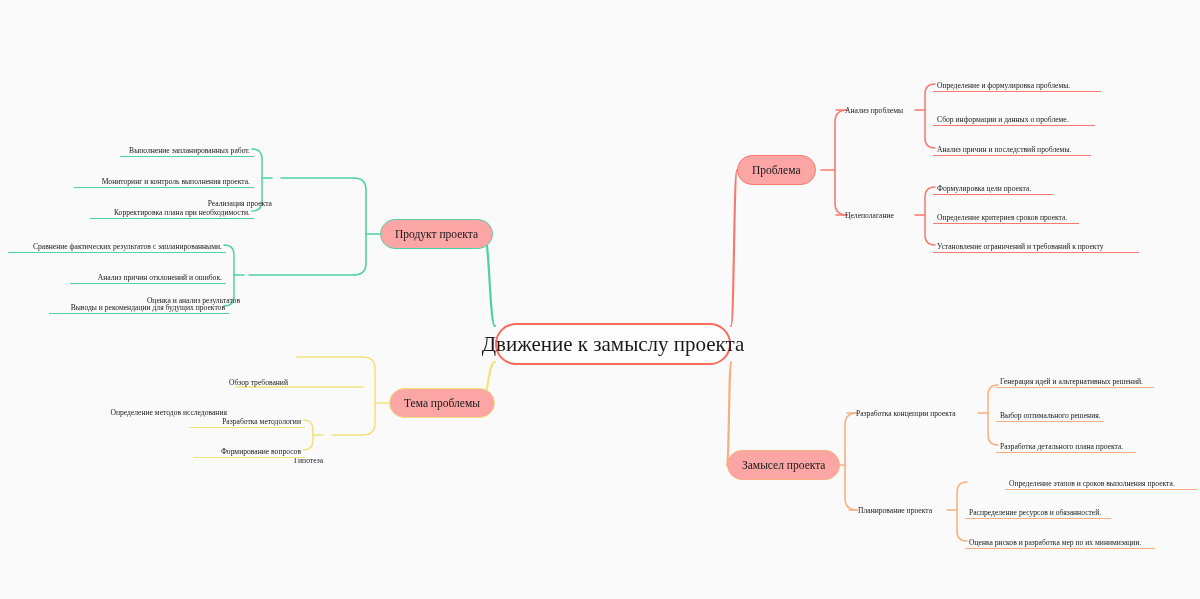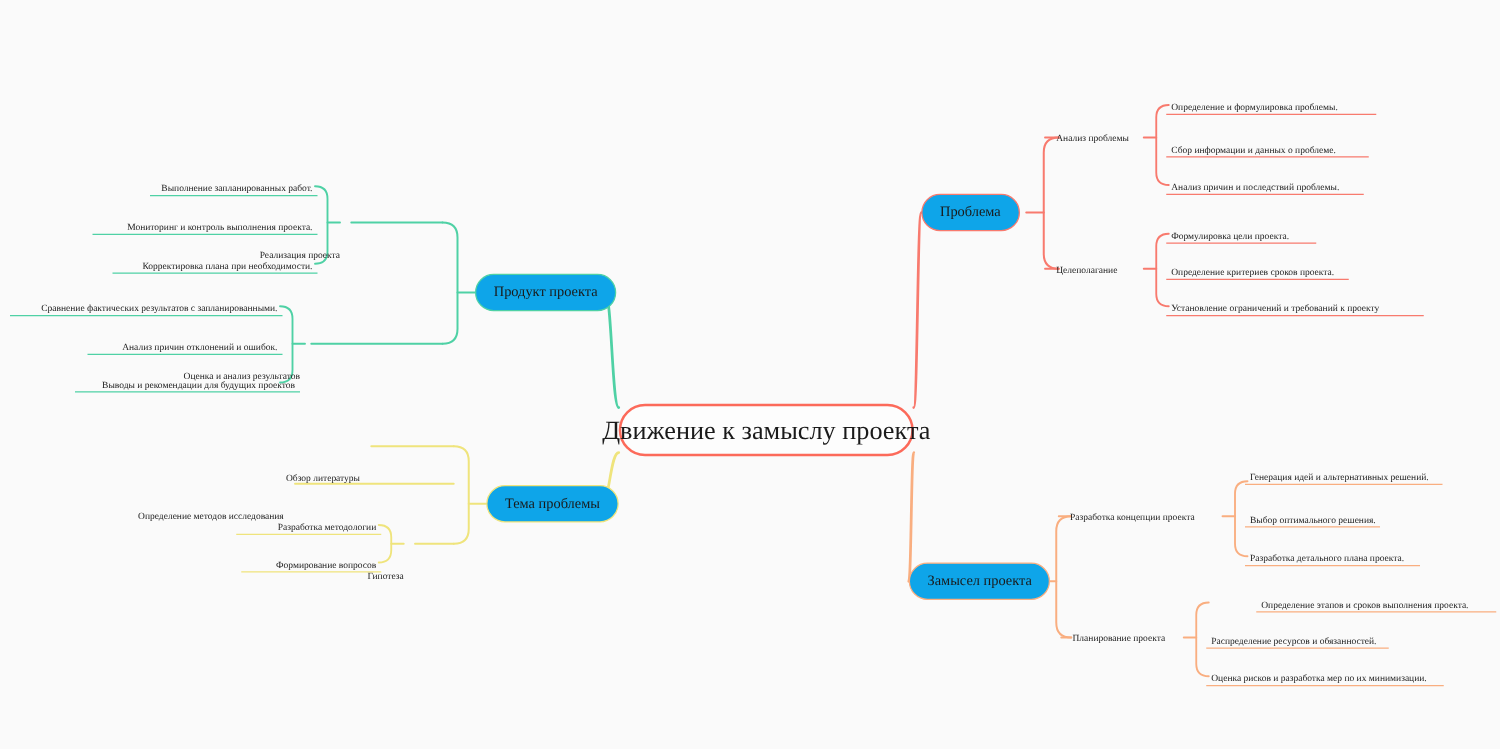--- a/index.html
+++ b/index.html
@@ -25,21 +25,21 @@
     border:2.5px solid var(--c);
     border-radius:24px;
     background:#fdfdfd;
     font-size:21px;
     padding:0 22px;
     height:42px;
   }
   .branch{
     border:1.6px solid var(--c);
     border-radius:16px;
-    background:#0ea5e9;
+    background:#fca5a5;
     font-size:11.5px;
     padding:0 14px;
     height:27px;
   }
   .sub{
     font-size:7.6px;
     background:transparent;
     padding:0 3px;
     height:14px;
   }
@@ -117,22 +117,22 @@
       <div class="node leaf r" style="--c: #f9ae80; top: 503px; width: 146px; left: 965px;">Распределение ресурсов и обязанностей.</div>
       <div class="node leaf r" style="--c: #f9ae80; top: 533px; width: 190px; left: 965px;">Оценка рисков и разработка мер по их минимизации.</div>
       <div class="node branch" style="--c: #4fd1a5; left: 380px; top: 219px; height: 30px;">Продукт проекта</div>
       <div class="node sub l" style="--c: #4fd1a5; top: 171px; left: 0px; width: 275px;">Реализация проекта</div>
       <div class="node leaf l" style="--c: #4fd1a5; top: 141px; width: 134px; left: 120px;">Выполнение запланированных работ.</div>
       <div class="node leaf l" style="--c: #4fd1a5; top: 172px; width: 180px; left: 74px;">Мониторинг и контроль выполнения проекта.</div>
       <div class="node leaf l" style="--c: #4fd1a5; top: 203px; width: 164px; left: 90px;">Корректировка плана при необходимости.</div>
       <div class="node sub l" style="--c: #4fd1a5; top: 268px; left: 0px; width: 243px;">Оценка и анализ результатов</div>
       <div class="node leaf l" style="--c: #4fd1a5; top: 237px; width: 218px; left: 8px;">Сравнение фактических результатов с запланированными.</div>
       <div class="node leaf l" style="--c: #4fd1a5; top: 268px; width: 156px; left: 70px;">Анализ причин отклонений и ошибок.</div>
-      <div class="node leaf l" style="--c: #4fd1a5; top: 298px; width: 180px; left: 60px;">Выводы и рекомендации для будущих проектов</div>
+      <div class="node leaf l" style="--c: #4fd1a5; top: 298px; width: 180px; left: 49px;">Выводы и рекомендации для будущих проектов</div>
       <div class="node branch" style="--c: #efe47c; left: 389px; top: 388px; height: 30px;">Тема проблемы</div>
-      <div class="node sub l" style="--c: #efe47c; top: 350px; left: 0px; width: 291px;">Обзор литературы</div>
+      <div class="node sub l" style="--c: #efe47c; top: 350px; left: 0px; width: 291px;">Обзор требований</div>
       <div class="node sub l" style="--c: #efe47c; top: 380px; left: 0px; width: 230px;">Определение методов исследования</div>
       <div class="node sub l" style="--c: #efe47c; top: 428px; left: 0px; width: 326px;">Гипотеза</div>
       <div class="node leaf l" style="--c: #efe47c; top: 412px; width: 116px; left: 189px;">Разработка методологии</div>
       <div class="node leaf l" style="--c: #efe47c; top: 442px; width: 112px; left: 193px;">Формирование вопросов</div>
       <div class="node root" style="--c: #fc6a5a; left: 495px; top: 323px; width: 236px;">Движение к замыслу проекта</div>
     </div>
 </div>
 
 </body></html>

